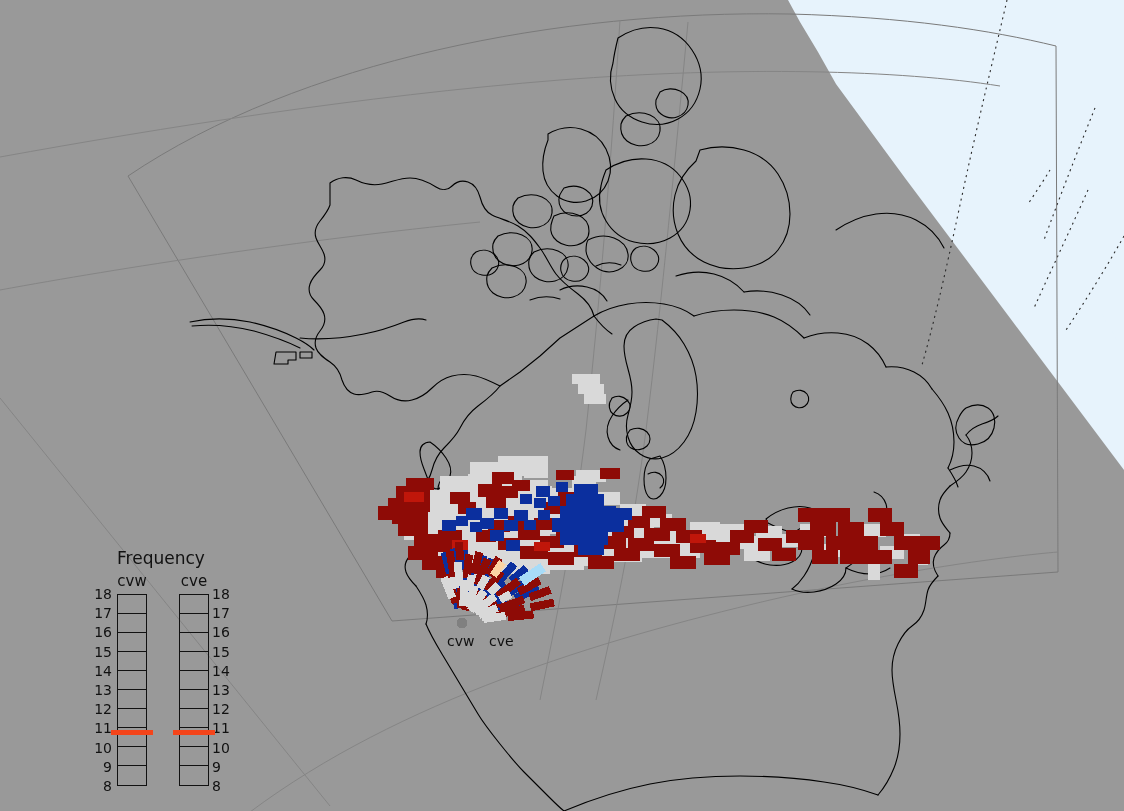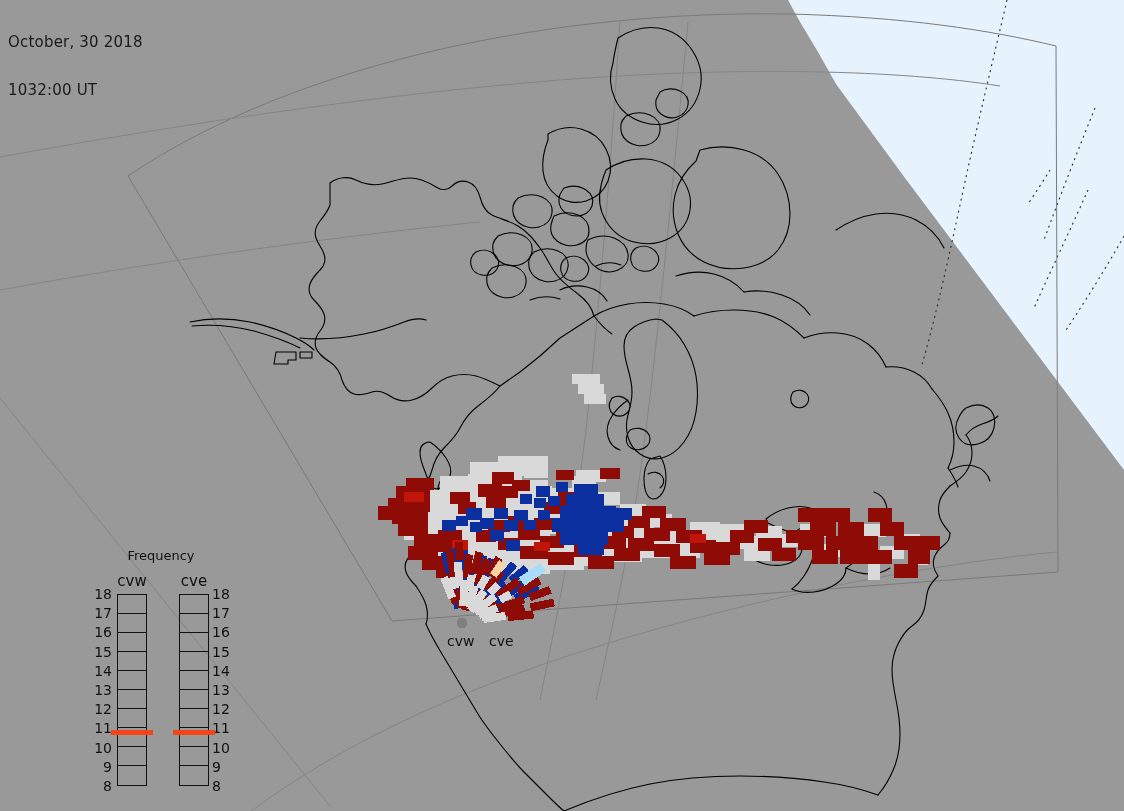--- a/index.html
+++ b/index.html
@@ -18,21 +18,21 @@
   #map-svg{left:0;top:0;}
 
   
   #cbar-panel{left:964px;top:0;width:160px;height:340px;}
   #cbar-ticks{left:975px;top:33px;width:66px;}
   #cbar-sides{left:1082px;top:33px;width:60px;}
 
   
   #freq-legend{left:88px;top:548px;width:146px;height:236px;}
   #freq-title{position:absolute;left:0;top:0;width:146px;text-align:center;
-              font-size:13px;color:#111;}
+              font-size:17px;color:#111;}
   .freq-col-title{position:absolute;top:24px;font-size:15px;color:#111;
                   text-align:center;width:44px;}
   .freq-scale{position:absolute;top:46px;width:30px;height:192px;
               border:1px solid #111;box-sizing:border-box;}
   .freq-seg{width:100%;box-sizing:border-box;border-bottom:1px solid #111;}
   .freq-seg:last-child{border-bottom:none;}
   .freq-labels{position:absolute;top:40px;width:24px;}
   .freq-lab{position:absolute;font-size:14px;color:#111;line-height:12px;
             white-space:nowrap;}
   .freq-mark{position:absolute;height:5px;}
@@ -626,24 +626,20 @@
           <g transform="rotate(-34)">
               <rect x="72" y="-5" width="26" height="10"></rect>
             </g>
         </g>
       </g>
 
       <circle cx="462" cy="623" r="5.5" fill="#808080"></circle>
     </g>
   </svg>
 
-  <div id="timestamp" class="abs">
-    <div>October, 30 2018</div>
-    <div>1032:00 UT</div>
-  </div>
 
   <div class="abs stn-label" style="left:447px;top:633px;">cvw</div>
   <div class="abs stn-label" style="left:489px;top:633px;">cve</div>
 
   <div id="cbar-panel" class="abs">
 
     <div id="cbar-ticks" class="abs"></div>
     <div id="cbar-sides" class="abs"></div>
   </div>
 

